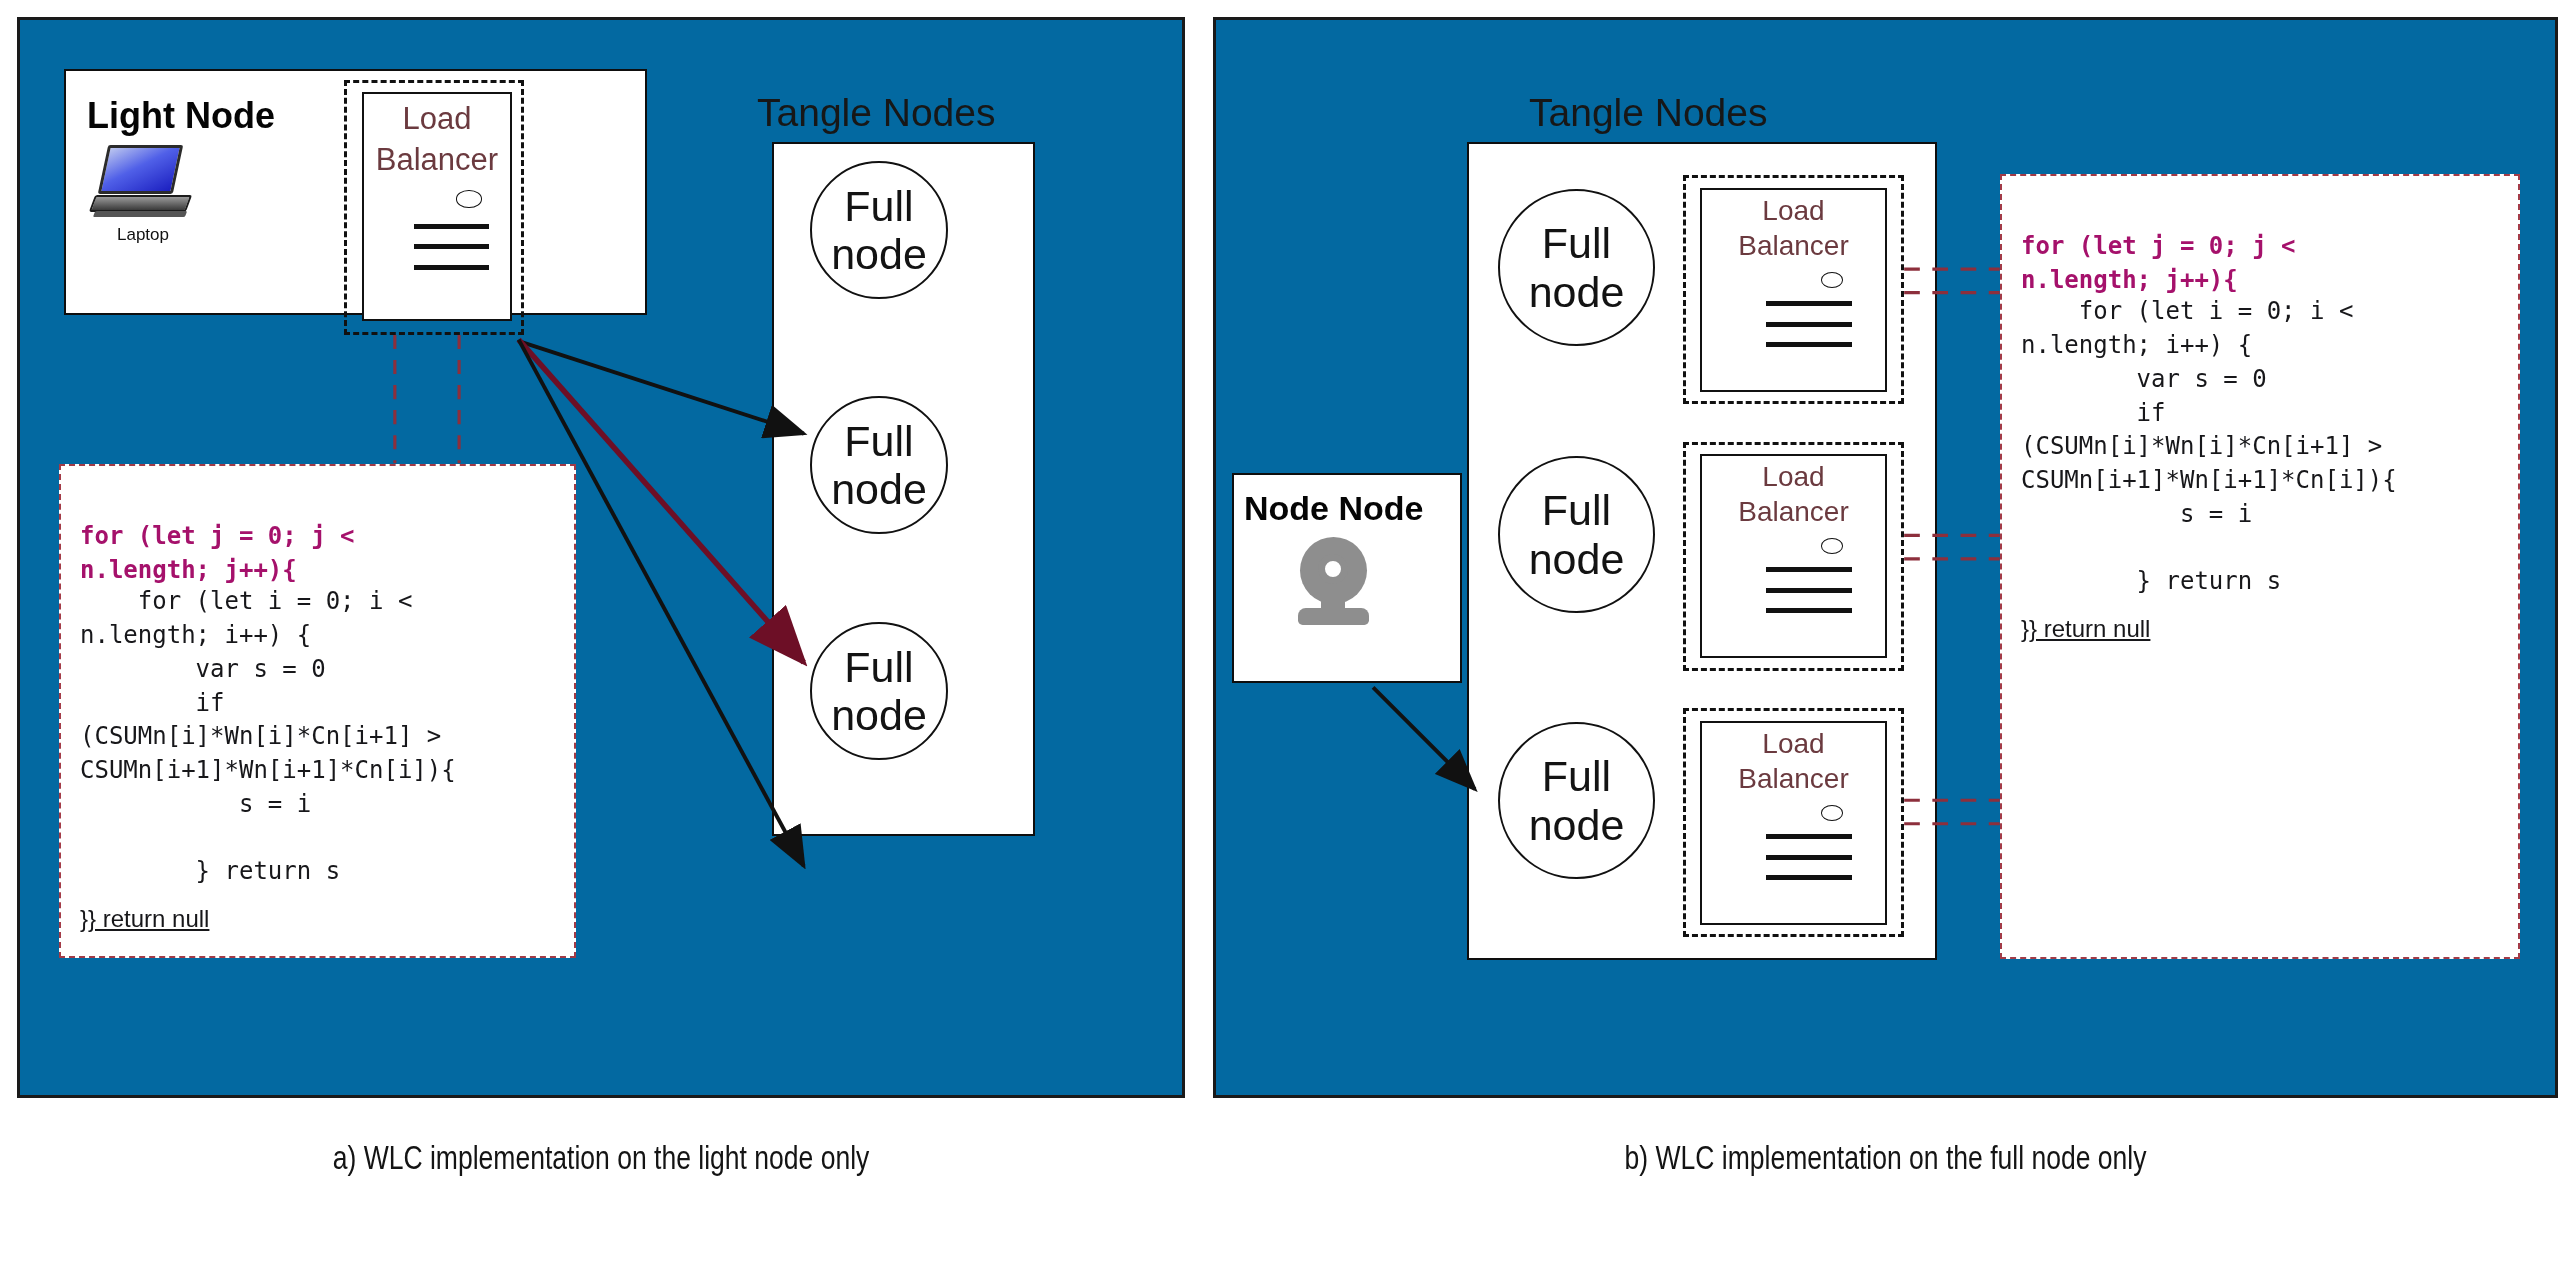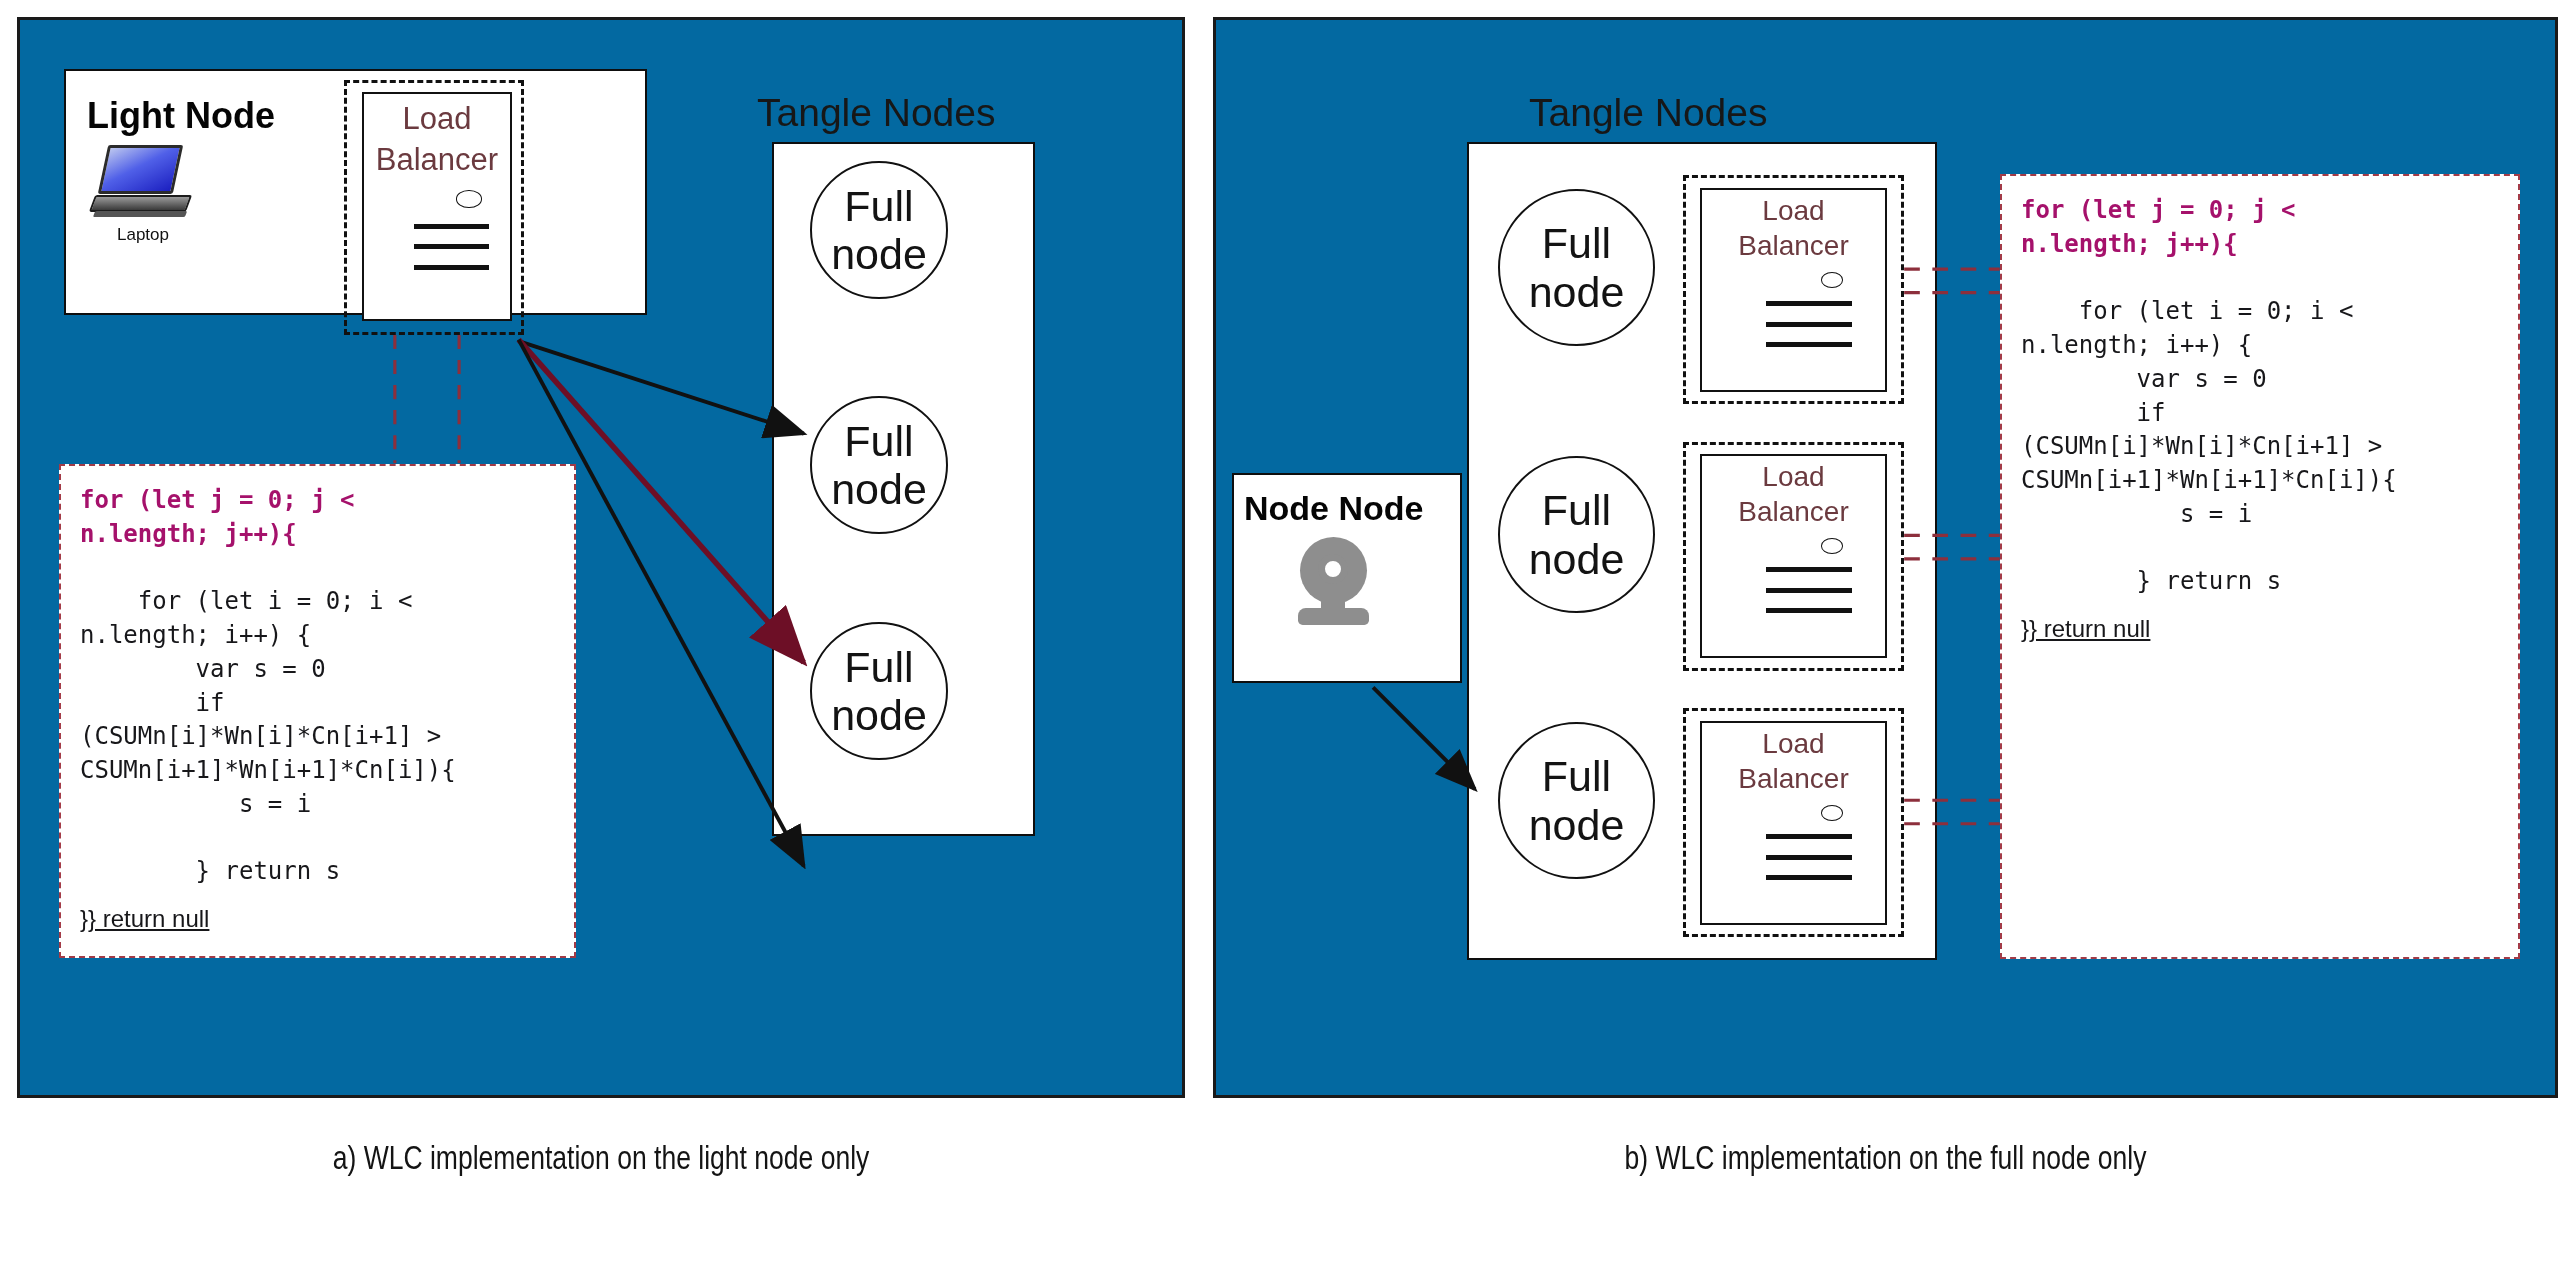--- a/index.html
+++ b/index.html
@@ -33,21 +33,21 @@
   
   .lb-inner{position:absolute;background:#fff;border:2.4px solid #111;box-sizing:border-box;}
   .lb-text{position:absolute;left:0;right:0;text-align:center;color:#6b3a3f;line-height:1.1;}
   .lb-circle{position:absolute;border:1.6px solid #111;border-radius:50%;background:#fff;}
   .lb-bar{position:absolute;background:#111;}
 
   
   .codeblock{position:absolute;background:#fff;border:2.4px dashed #a33b47;box-sizing:border-box;}
   .code-line{position:absolute;left:0;white-space:pre;
              font-family:"DejaVu Sans Mono","Liberation Mono",monospace;color:#17171a;}
-  .code-hl{color:#a5116b;font-weight:bold;}
+  .code-hl{color:#a5116b;font-weight:bold;margin-top:36px;}
   .code-tail{position:absolute;left:0;white-space:pre;color:#17171a;
              font-family:"Liberation Sans","DejaVu Sans",sans-serif;text-decoration:underline;}
 
   
   .laptop{position:absolute;}
   .laptop .lid{position:absolute;left:11px;top:0;width:75px;height:49px;
      background:linear-gradient(150deg,#bcc6ef 0%,#5060e8 45%,#1b1fc0 100%);
      border:3.1px solid #2b2b2b;border-radius:2.4px;transform:skewX(-12deg);box-sizing:border-box;}
   .laptop .base{position:absolute;left:0;top:50px;width:97px;height:17px;
      background:linear-gradient(180deg,#9a9a9a,#3a3a3a);border:2.4px solid #1c1c1c;

